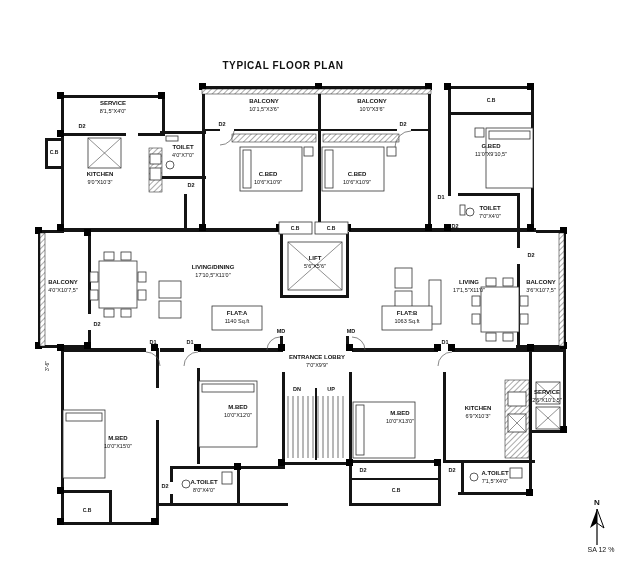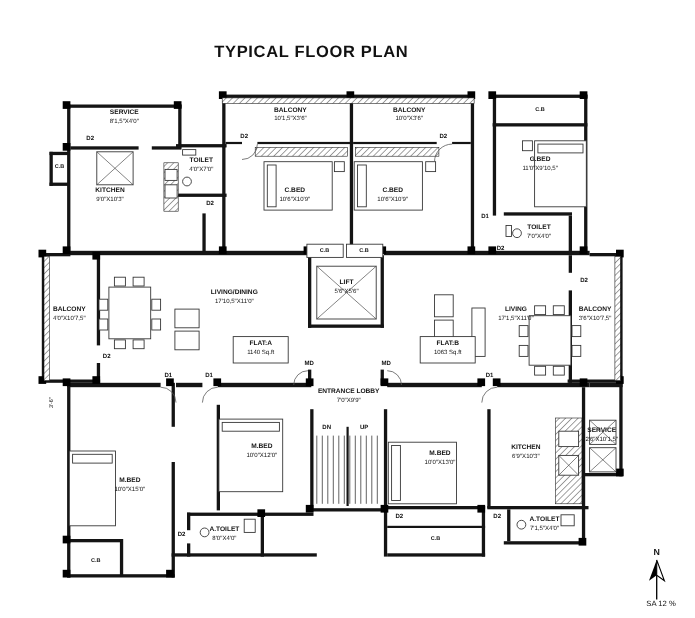--- a/index.html
+++ b/index.html
@@ -1,20 +1,20 @@
 <!DOCTYPE html>
 <html><head>
 <meta charset="utf-8">
 <style>
   html,body{margin:0;padding:0;background:#ffffff;}
   #canvas{position:relative;width:632px;height:562px;background:#fff;
           font-family:"Liberation Sans",sans-serif;color:#111;overflow:hidden;}
   #plan-svg{position:absolute;left:0;top:0;z-index:1;}
-  .title{position:absolute;left:283px;top:47px;transform:translate(-50%,-50%);
-         font-size:15px;font-weight:bold;letter-spacing:.6px;white-space:nowrap;z-index:3;}
+  .title{position:absolute;left:283px;top:65px;transform:translate(-50%,-50%);
+         font-size:10px;font-weight:bold;letter-spacing:.6px;white-space:nowrap;z-index:3;}
   .lbl{position:absolute;transform:translate(-50%,-50%);display:flex;flex-direction:column;
        align-items:center;line-height:1.3;white-space:nowrap;text-align:center;z-index:3;}
   .nm{font-size:6px;font-weight:bold;}
   .dm{font-size:5.5px;}
   .dl{position:absolute;transform:translate(-50%,-50%);font-size:5.5px;font-weight:bold;
       white-space:nowrap;z-index:3;}
   .cbl{position:absolute;transform:translate(-50%,-50%);font-size:5px;font-weight:bold;
       white-space:nowrap;z-index:3;}
   .rot{position:absolute;transform:translate(-50%,-50%) rotate(-90deg);font-size:5px;
       white-space:nowrap;z-index:3;}

